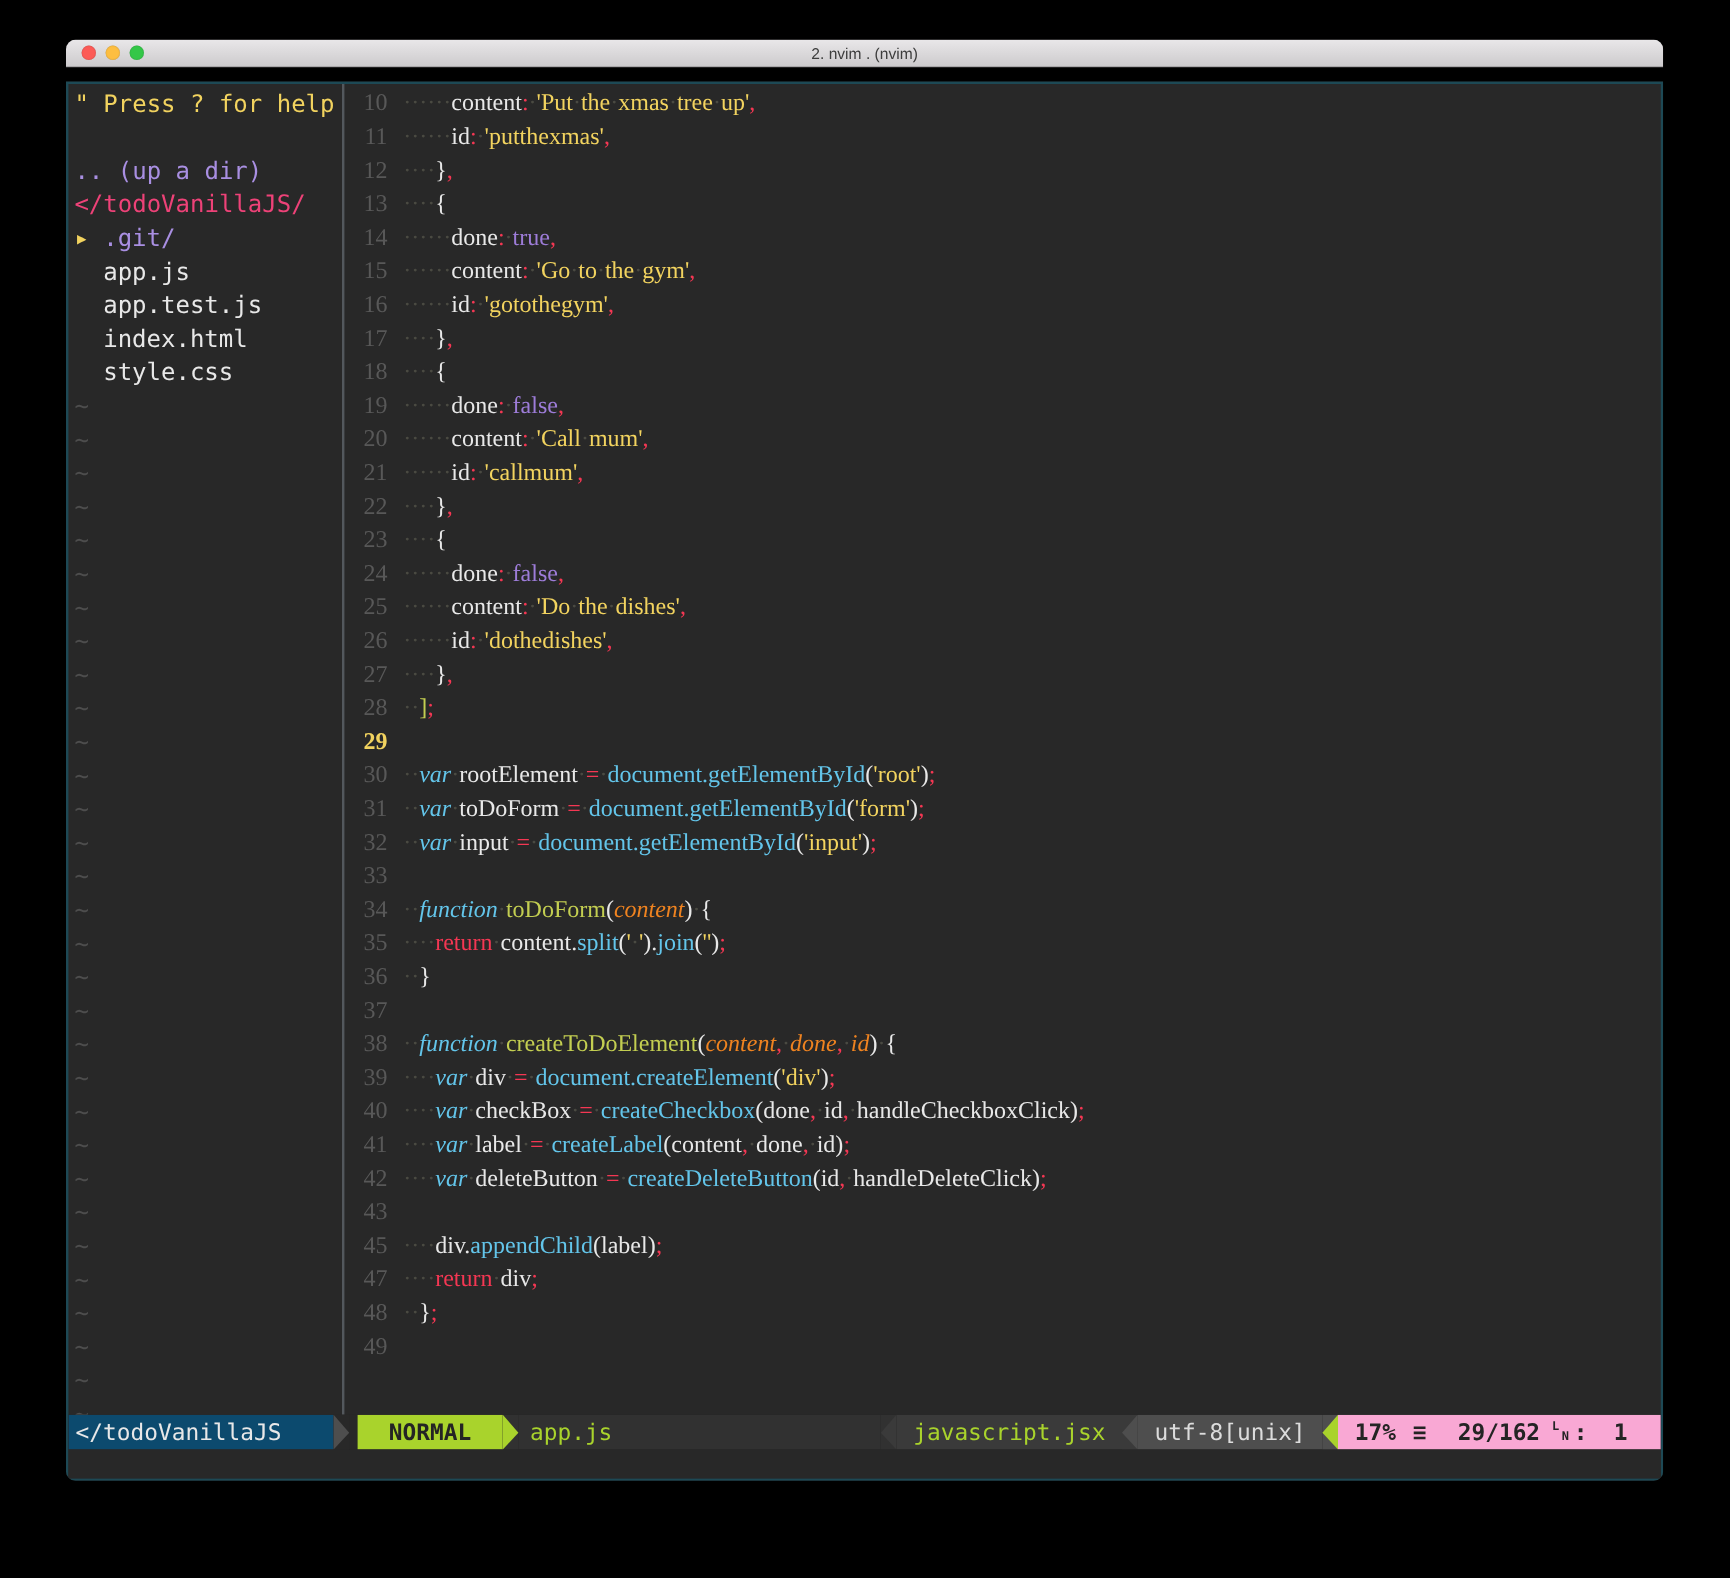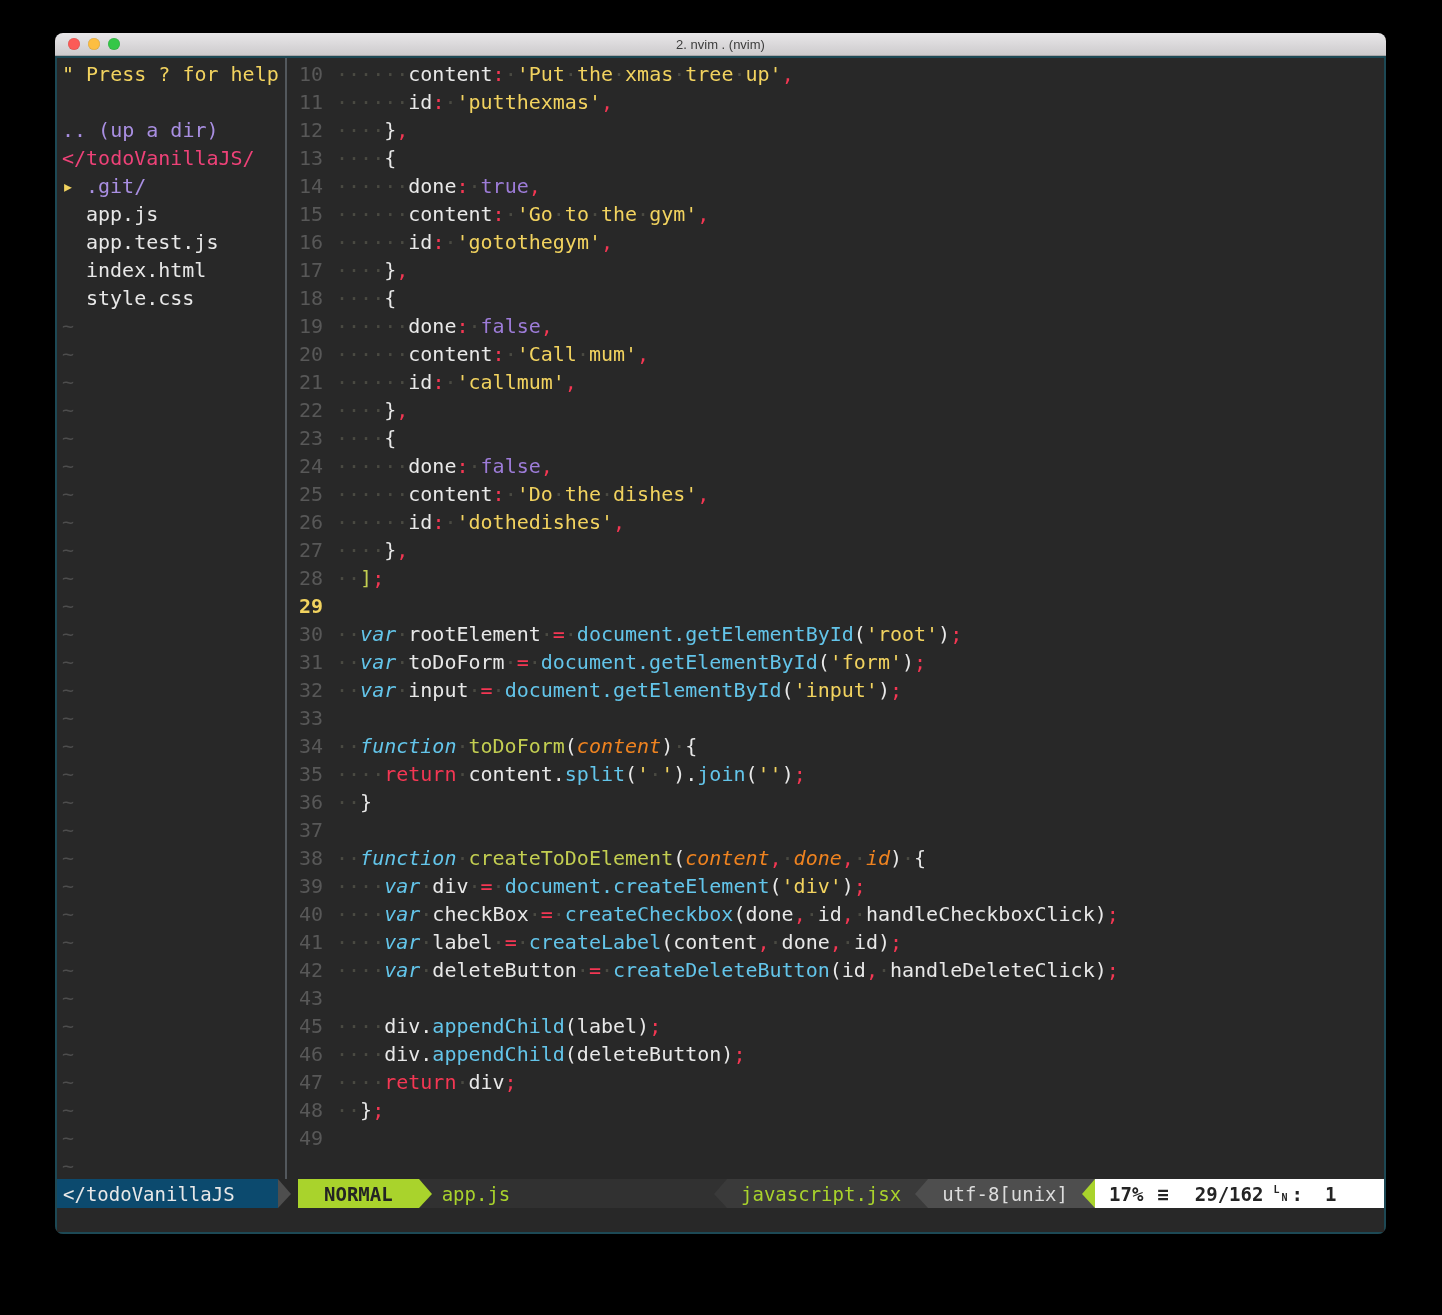--- a/index.html
+++ b/index.html
@@ -1,21 +1,21 @@
 <!DOCTYPE html>
 <html><head>
 <meta charset="utf-8">
 <style>
   html,body{margin:0;padding:0;}
   body{width:1442px;height:1315px;background:#000;position:relative;
        font-family:"DejaVu Sans Mono",monospace;}
 
   .window{position:absolute;left:55px;top:33px;width:1331px;height:1201px;
           border-radius:8px;overflow:hidden;display:flex;flex-direction:column;
-          box-shadow:0 22px 48px rgba(0,0,0,.6);}
+          box-shadow:0 22px 48px rgba(0,0,0,.6);gap:12px;}
 
   
   .titlebar{height:22px;flex:none;background:linear-gradient(#e9e7e9,#cdcbcd);
             border-bottom:1px solid #a9a7a9;display:flex;align-items:center;position:relative;}
   .lights{display:flex;gap:8px;padding-left:13px;z-index:2;}
   .light{width:12px;height:12px;border-radius:50%;box-shadow:inset 0 0 1px rgba(0,0,0,.35);}
   .light.red{background:#fc5b57;}
   .light.yellow{background:#fdbe41;}
   .light.green{background:#34c748;}
   .title{position:absolute;left:0;right:0;text-align:center;
@@ -32,21 +32,21 @@
   .sb-row .ind{display:inline-block;width:24px;}
   .c-yellow{color:#f2d35f;}
   .c-purple{color:#a98fe2;}
   .c-pink{color:#ee4278;}
   .c-white{color:#e8e8e8;}
   .c-tilde{color:#4d4d4d;}
   .sb-arrow{color:#f2d35f;}
 
   
   .editor{flex:1;min-width:0;border-left:2px solid #53585d;padding-top:2px;overflow:hidden;}
-  .row{height:28px;line-height:28px;font-size:20px;display:flex;white-space:pre;}
+  .row{height:28px;line-height:28px;font-size:20px;display:flex;white-space:pre;font-family:Liberation Serif, serif;}
   .num{flex:0 0 36px;text-align:right;color:#585858;margin-right:13px;}
   .num.cur{color:#f2d35f;font-weight:bold;}
   .code{white-space:pre;}
   .tk-id{color:#e8e8e8;}
   .tk-pr{color:#f43753;}
   .tk-st{color:#f2d35f;}
   .tk-bo{color:#9d7cd8;}
   .tk-kw{color:#63c5ea;font-style:italic;}
   .tk-cy{color:#63c5ea;}
   .tk-fn{color:#c3ce51;}
@@ -57,21 +57,21 @@
   
   .status{height:29px;flex:none;display:flex;align-items:stretch;background:#282828;
           font-size:19px;overflow:hidden;}
   .seg{display:flex;align-items:center;white-space:pre;}
   .seg-tree{width:215px;flex:none;background:#0c4a6e;color:#e8e8e8;padding-left:6px;}
   .gap{width:7px;flex:none;background:#282828;}
   .seg-mode{background:#a9d32c;color:#242424;font-weight:bold;padding:0 26px;}
   .seg-file{flex:1;background:#313131;color:#a9d32c;padding-left:10px;}
   .seg-ft{background:#3a3a3a;color:#a9d32c;padding:0 14px;}
   .seg-enc{background:#4e4e4e;color:#dcdcdc;padding:0 14px;}
-  .seg-pos{background:#ffffff;color:#242424;font-weight:bold;padding:0 28px 0 14px;width:247px;flex:none;}
+  .seg-pos{background:#f9a8d4;color:#242424;font-weight:bold;padding:0 8px 0 14px;width:247px;flex:none;}
   .ps{width:13px;flex:none;position:relative;}
   .ps::after{content:"";position:absolute;left:0;top:0;width:0;height:0;
              border-top:15px solid transparent;border-bottom:14px solid transparent;}
   .psr{background:var(--r);}  .psr::after{border-left:13px solid var(--l);}
   .psl{background:var(--l);}  .psl::after{border-right:13px solid var(--r);}
   .zg1{display:inline-block;width:14px;}
   .zg2{display:inline-block;width:26px;}
   .zg3{display:inline-block;width:22px;}
   .lnsym{display:inline-flex;flex-direction:column;width:14px;margin:0 4px 0 10px;
          font-weight:bold;font-style:normal;}
@@ -166,21 +166,20 @@
           <div class="row"><span class="num">35</span><span class="code"><span class="sp">·</span><span class="sp">·</span><span class="sp">·</span><span class="sp">·</span><span class="tk-pr">return</span><span class="sp">·</span><span class="tk-id">content.</span><span class="tk-cy">split</span><span class="tk-id">(</span><span class="tk-st">'</span><span class="sp">·</span><span class="tk-st">'</span><span class="tk-id">).</span><span class="tk-cy">join</span><span class="tk-id">(</span><span class="tk-st">''</span><span class="tk-id">)</span><span class="tk-pr">;</span></span></div>
           <div class="row"><span class="num">36</span><span class="code"><span class="sp">·</span><span class="sp">·</span><span class="tk-id">}</span></span></div>
           <div class="row"><span class="num">37</span><span class="code"></span></div>
           <div class="row"><span class="num">38</span><span class="code"><span class="sp">·</span><span class="sp">·</span><span class="tk-kw">function</span><span class="sp">·</span><span class="tk-fn">createToDoElement</span><span class="tk-id">(</span><span class="tk-pa">content</span><span class="tk-pr">,</span><span class="sp">·</span><span class="tk-pa">done</span><span class="tk-pr">,</span><span class="sp">·</span><span class="tk-pa">id</span><span class="tk-id">)</span><span class="sp">·</span><span class="tk-id">{</span></span></div>
           <div class="row"><span class="num">39</span><span class="code"><span class="sp">·</span><span class="sp">·</span><span class="sp">·</span><span class="sp">·</span><span class="tk-kw">var</span><span class="sp">·</span><span class="tk-id">div</span><span class="sp">·</span><span class="tk-pr">=</span><span class="sp">·</span><span class="tk-cy">document.createElement</span><span class="tk-id">(</span><span class="tk-st">'div'</span><span class="tk-id">)</span><span class="tk-pr">;</span></span></div>
           <div class="row"><span class="num">40</span><span class="code"><span class="sp">·</span><span class="sp">·</span><span class="sp">·</span><span class="sp">·</span><span class="tk-kw">var</span><span class="sp">·</span><span class="tk-id">checkBox</span><span class="sp">·</span><span class="tk-pr">=</span><span class="sp">·</span><span class="tk-cy">createCheckbox</span><span class="tk-id">(</span><span class="tk-id">done</span><span class="tk-pr">,</span><span class="sp">·</span><span class="tk-id">id</span><span class="tk-pr">,</span><span class="sp">·</span><span class="tk-id">handleCheckboxClick</span><span class="tk-id">)</span><span class="tk-pr">;</span></span></div>
           <div class="row"><span class="num">41</span><span class="code"><span class="sp">·</span><span class="sp">·</span><span class="sp">·</span><span class="sp">·</span><span class="tk-kw">var</span><span class="sp">·</span><span class="tk-id">label</span><span class="sp">·</span><span class="tk-pr">=</span><span class="sp">·</span><span class="tk-cy">createLabel</span><span class="tk-id">(</span><span class="tk-id">content</span><span class="tk-pr">,</span><span class="sp">·</span><span class="tk-id">done</span><span class="tk-pr">,</span><span class="sp">·</span><span class="tk-id">id</span><span class="tk-id">)</span><span class="tk-pr">;</span></span></div>
           <div class="row"><span class="num">42</span><span class="code"><span class="sp">·</span><span class="sp">·</span><span class="sp">·</span><span class="sp">·</span><span class="tk-kw">var</span><span class="sp">·</span><span class="tk-id">deleteButton</span><span class="sp">·</span><span class="tk-pr">=</span><span class="sp">·</span><span class="tk-cy">createDeleteButton</span><span class="tk-id">(</span><span class="tk-id">id</span><span class="tk-pr">,</span><span class="sp">·</span><span class="tk-id">handleDeleteClick</span><span class="tk-id">)</span><span class="tk-pr">;</span></span></div>
           <div class="row"><span class="num">43</span><span class="code"></span></div>
           <div class="row"><span class="num">45</span><span class="code"><span class="sp">·</span><span class="sp">·</span><span class="sp">·</span><span class="sp">·</span><span class="tk-id">div.</span><span class="tk-cy">appendChild</span><span class="tk-id">(</span><span class="tk-id">label</span><span class="tk-id">)</span><span class="tk-pr">;</span></span></div>
-          <div class="row"><span class="num">46</span><span class="code"><span class="sp">·</span><span class="sp">·</span><span class="sp">·</span><span class="sp">·</span><span class="tk-id">div.</span><span class="tk-cy">appendChild</span><span class="tk-id">(</span><span class="tk-id">deleteButton</span><span class="tk-id">)</span><span class="tk-pr">;</span></span></div>
           <div class="row"><span class="num">47</span><span class="code"><span class="sp">·</span><span class="sp">·</span><span class="sp">·</span><span class="sp">·</span><span class="tk-pr">return</span><span class="sp">·</span><span class="tk-id">div</span><span class="tk-pr">;</span></span></div>
           <div class="row"><span class="num">48</span><span class="code"><span class="sp">·</span><span class="sp">·</span><span class="tk-id">}</span><span class="tk-pr">;</span></span></div>
           <div class="row"><span class="num">49</span><span class="code"></span></div>
         </div>
     </div>
 
     <div class="status">
       <div class="seg seg-tree">
         <span>&lt;/todoVanillaJS</span>
       </div>

